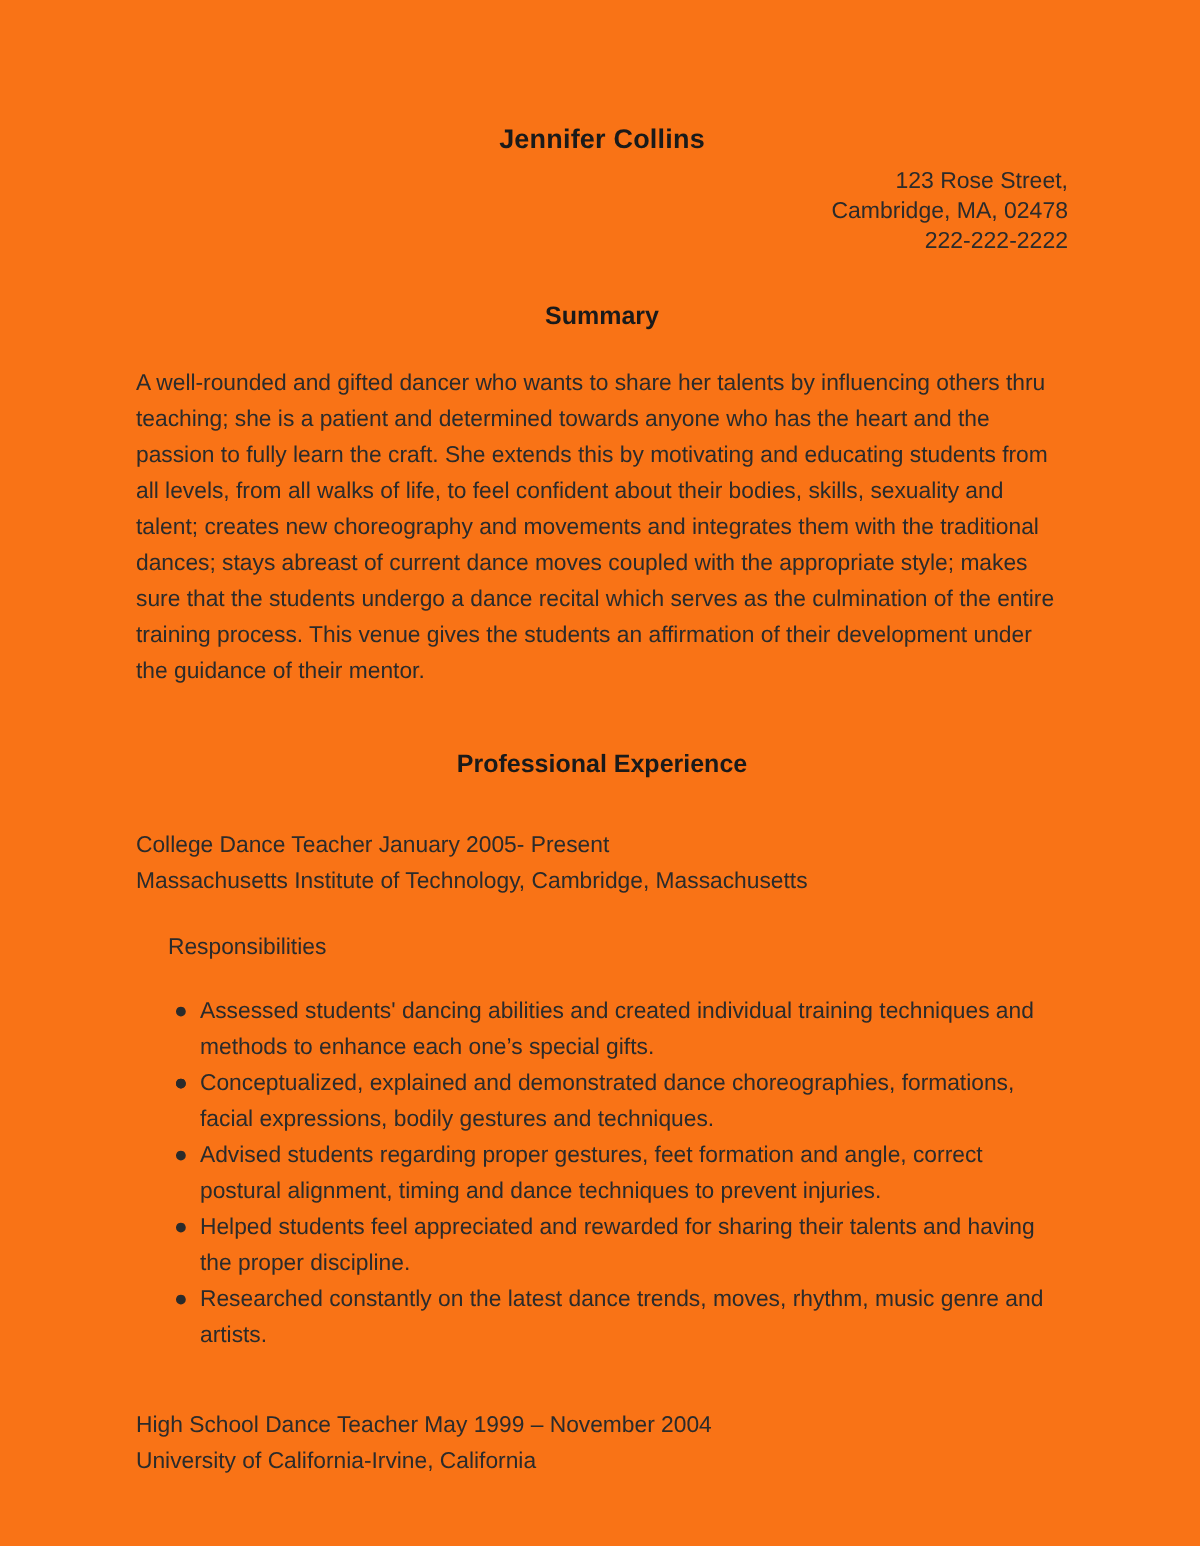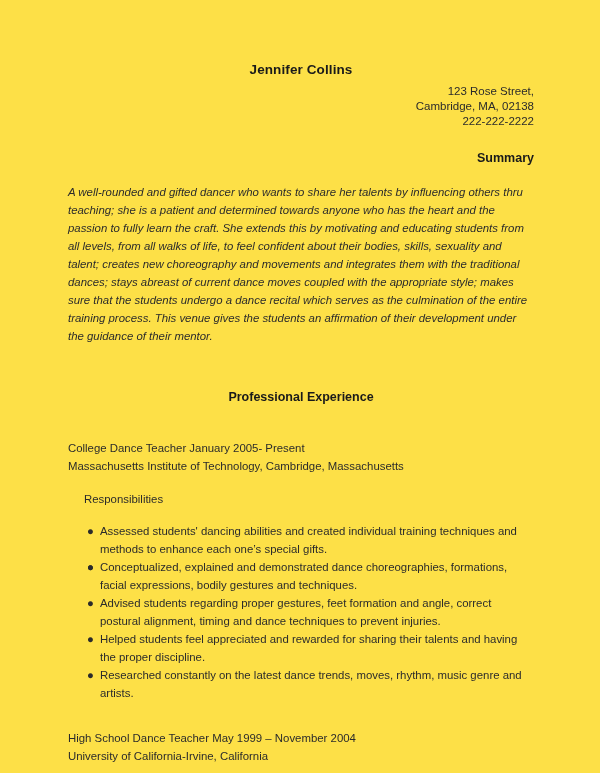--- a/index.html
+++ b/index.html
@@ -12,21 +12,21 @@
     background: #ffffff;
     font-family: "Liberation Sans", sans-serif;
     color: #222222;
     overflow: hidden;
   }
 
   .page {
     position: relative;
     width: 600px;
     height: 773px;
-    background: #fde047;
+    background: #f97316;
     box-sizing: border-box;
   }
 
   .content {
     position: absolute;
     left: 68px;
     top: 0;
     width: 466px;
   }
 
@@ -54,39 +54,37 @@
   
   .section-heading {
     text-align: center;
     font-size: 12.5px;
     font-weight: bold;
     color: #1a1a1a;
     line-height: 16px;
   }
   .heading-summary {
     margin-top: 21px;
-    text-align: right;
   }
   .heading-experience {
-    margin-top: 44px;
+    margin-top: 29px;
   }
 
   
   .summary-paragraph {
     margin-top: 17px;
     font-size: 11.4px;
     line-height: 18px;
     color: #2b2b2b;
     text-align: left;
-    font-style: italic;
   }
 
   
   .job-block {
-    margin-top: 34px;
+    margin-top: 24px;
   }
   .job-block-second {
     margin-top: 27px;
   }
   .job-line {
     font-size: 11.4px;
     line-height: 18px;
     color: #2b2b2b;
   }
   .responsibilities-label {
@@ -122,21 +120,21 @@
 </style>
 </head>
 <body>
 
 <div class="page">
   <div class="content">
 
     <div class="header">
       <div class="candidate-name">Jennifer Collins</div>
       <div class="contact-line">123 Rose Street,</div>
-      <div class="contact-line">Cambridge, MA, 02138</div>
+      <div class="contact-line">Cambridge, MA, 02478</div>
       <div class="contact-line">222-222-2222</div>
     </div>
 
     <div class="section-heading heading-summary">Summary</div>
     <div class="summary-paragraph">A well-rounded and gifted dancer who wants to share her talents by influencing others thru teaching; she is a patient and determined towards anyone who has the heart and the passion to fully learn the craft. She extends this by motivating and educating students from all levels, from all walks of life, to feel confident about their bodies, skills, sexuality and talent; creates new choreography and movements and integrates them with the traditional dances; stays abreast of current dance moves coupled with the appropriate style; makes sure that the students undergo a dance recital which serves as the culmination of the entire training process. This venue gives the students an affirmation of their development under the guidance of their mentor.</div>
 
     <div class="section-heading heading-experience">Professional Experience</div>
 
     <div class="job-block">
       <div class="job-line">College Dance Teacher January 2005- Present</div>

